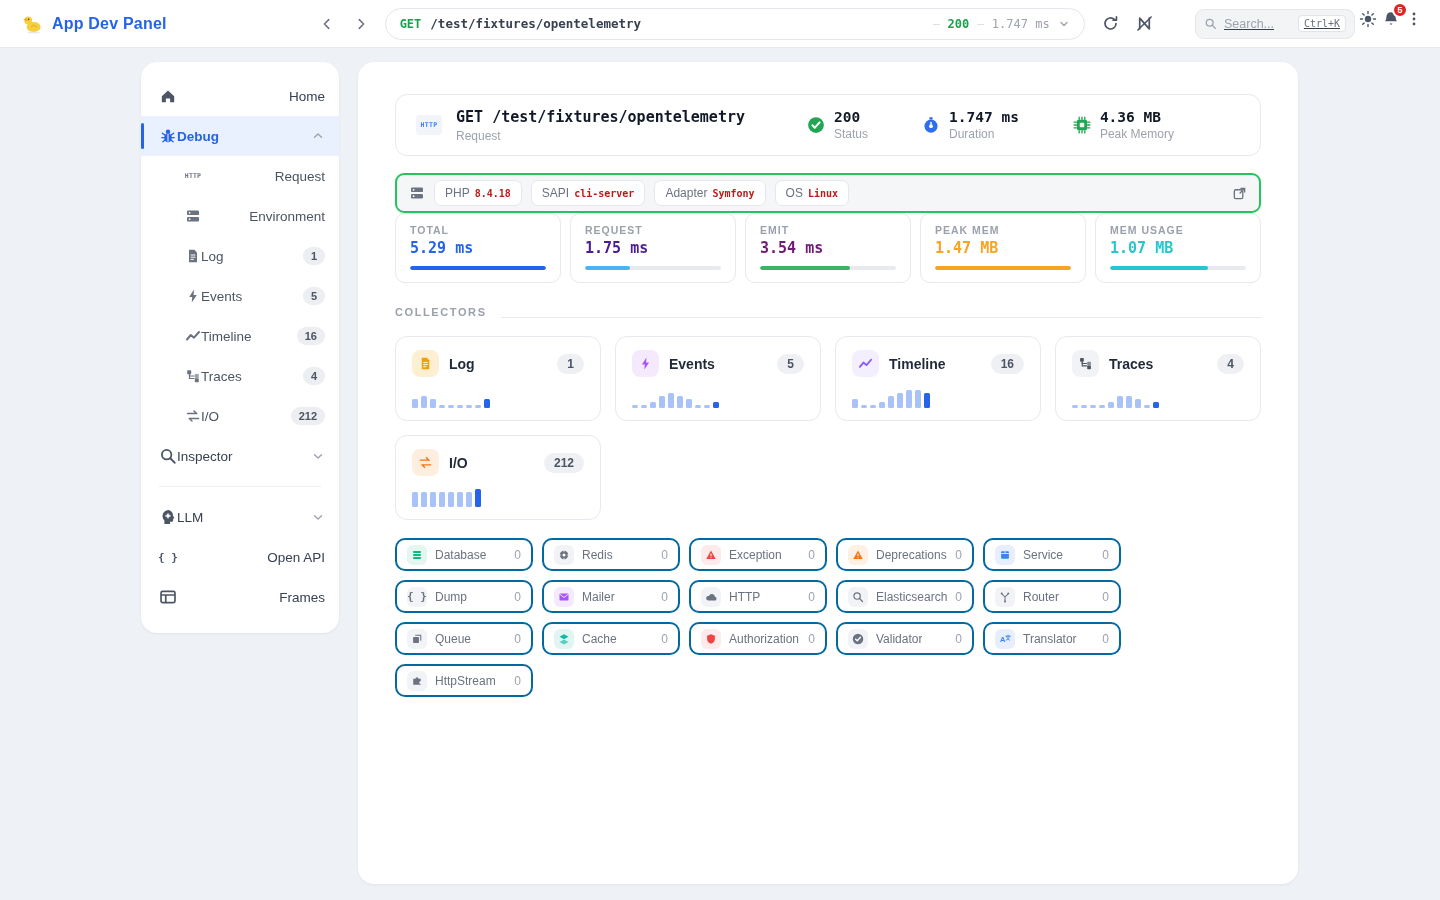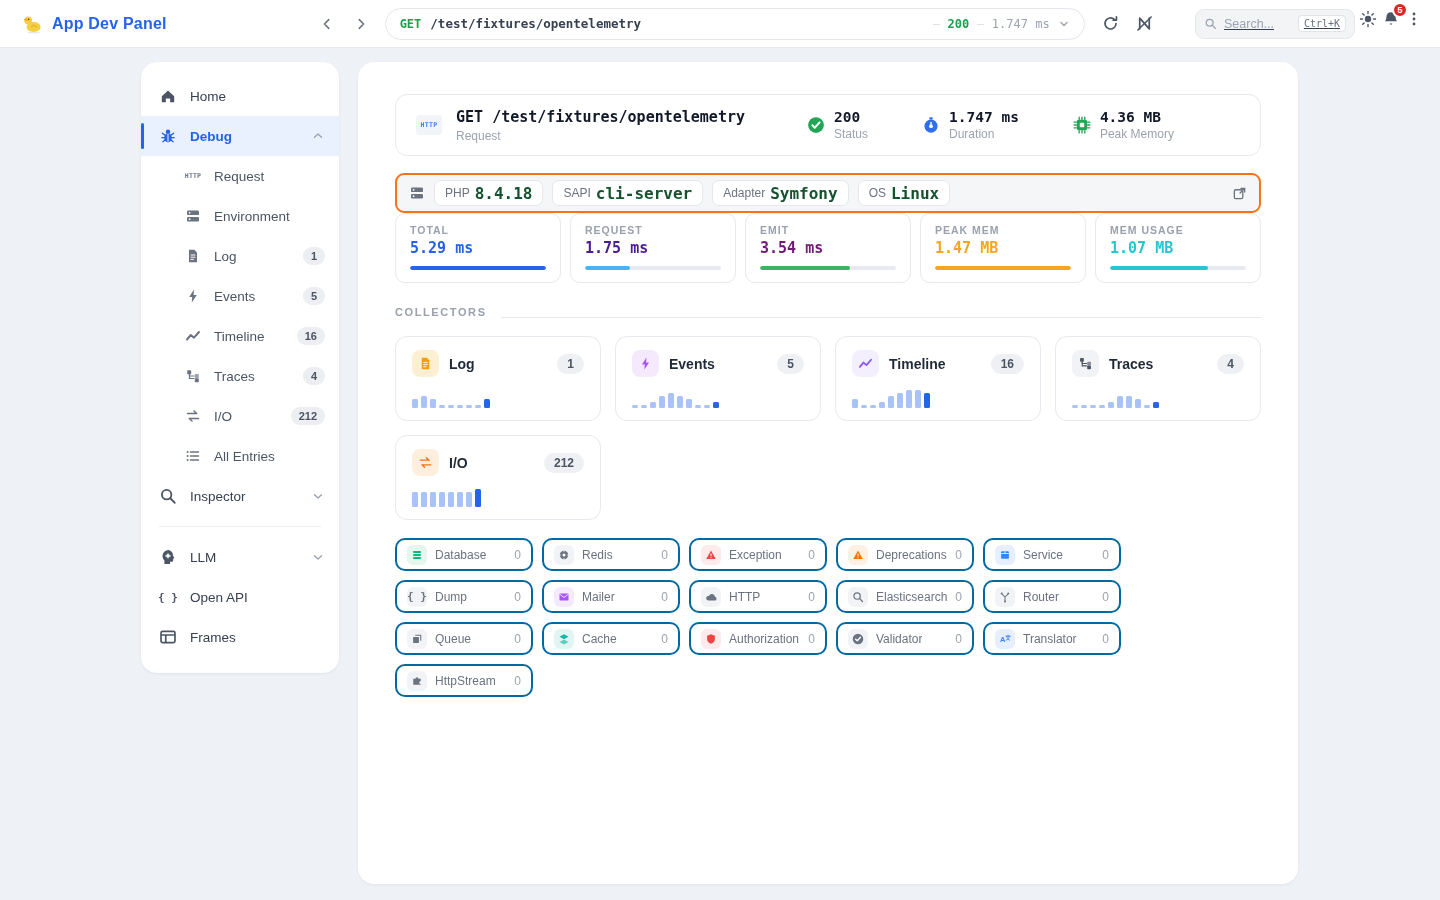--- a/index.html
+++ b/index.html
@@ -31,22 +31,22 @@
   .kbd { margin-left:auto; font-size:10px; color:#6b7280; background:#fff; border:1px solid #e0e3e8;
          border-radius:4px; padding:2px 5px; font-family:"DejaVu Sans Mono", monospace; }
   .bell-wrap { position:relative; }
   .badge-red { position:absolute; top:-7px; right:-7px; min-width:16px; height:16px; border-radius:8px;
                background:#dc2626; color:#fff; font-size:9.5px; font-weight:bold; display:flex;
                align-items:center; justify-content:center; padding:0 3px; border:2px solid #fff; }
 
   
   .sidebar { position:absolute; left:141px; top:62px; width:198px; background:#fff; border-radius:16px;
              box-shadow:0 1px 3px rgba(16,24,40,.06); padding:14px 0 16px; }
-  .sb-item { display:flex; align-items:center; height:40px; padding:0 14px 0 18px; gap:13px;
-             font-size:13.5px; color:#374151; cursor:pointer; position:relative; }
+  .sb-item { display:flex; align-items:center; height:40px; padding:0 14px 0 18px; gap:0;
+             font-size:13.5px; color:#374151; cursor:pointer; position:relative;justify-content:space-between; }
   .sb-item .sb-ic { width:18px; height:18px; flex:0 0 18px; color:#4b5563; display:flex; align-items:center; justify-content:center; }
   .sb-item.sub { padding-left:44px; font-size:13.5px; color:#4b5563; }
   .sb-item.sub .sb-ic { width:16px; height:16px; flex:0 0 16px; color:#6b7280; }
   .sb-item.active { background:#e9f0fe; color:#2563eb; font-weight:bold; }
   .sb-item.active .sb-ic { color:#2563eb; }
   .sb-item.active::before { content:""; position:absolute; left:0; top:7px; bottom:7px; width:3px;
                             border-radius:2px; background:#2563eb; }
   .sb-badge { margin-left:auto; background:#eceef2; color:#4b5563; font-size:11px; font-weight:bold;
               border-radius:999px; padding:3px 8px; min-width:22px; text-align:center; }
   .sb-chev { margin-left:auto; color:#9ca3af; width:14px; height:14px; }
@@ -61,26 +61,26 @@
   .http-mini { width:26px; height:20px; background:#f1f5f9; border-radius:4px; display:flex; align-items:center;
                justify-content:center; font-size:6.5px; font-weight:bold; color:#3b82f6; letter-spacing:.3px; }
   .req-title { font-size:15px; font-weight:bold; color:#111827; }
   .req-sub { font-size:12px; color:#9ca3af; margin-top:3px; }
   .req-stats { display:flex; align-items:center; gap:54px; margin-left:48px; }
   .req-stat { display:flex; align-items:center; gap:9px; }
   .stat-ic { width:18px; height:18px; }
   .stat-value { font-size:14.5px; font-weight:bold; color:#111827; }
   .stat-label { font-size:12px; color:#9ca3af; margin-top:2px; }
 
-  .server-bar { margin-top:17px; height:40px; border:2px solid #f97316; border-radius:9px; background:#f5f6f8;
+  .server-bar { margin-top:17px; height:40px; border:2px solid #22c55e; border-radius:9px; background:#f5f6f8;
                 display:flex; align-items:center; padding:0 12px; gap:9px; }
   .server-ic { width:16px; height:16px; color:#6b7280; }
   .pill { background:#fff; border:1px solid #e5e7eb; border-radius:7px; height:26px; display:flex;
           align-items:center; padding:0 10px; gap:5px; font-size:12px; color:#6b7280; }
-  .pill b { color:#14532d; font-size:16px; font-family:"DejaVu Sans Mono", monospace;text-align:right; }
+  .pill b { color:#b91c1c; font-size:10px; font-family:"DejaVu Sans Mono", monospace;text-align:right; }
   .ext-ic { margin-left:auto; width:15px; height:15px; color:#6b7280; cursor:pointer; }
 
   .metrics { display:grid; grid-template-columns:repeat(5,1fr); gap:9px; }
   .metric { border:1px solid #e7e9ee; border-radius:10px; padding:10px 14px 12px; }
   .metric-label { font-size:10.5px; font-weight:bold; letter-spacing:1px; color:#9aa1ac; }
   .metric-value { font-size:15px; font-weight:bold; margin-top:3px; }
   .metric-track { margin-top:9px; height:4px; border-radius:2px; background:#e8eaef; overflow:hidden; }
   .metric-fill { height:100%; border-radius:2px; }
 
   .section-head { margin-top:23px; display:flex; align-items:flex-end; gap:14px; }
@@ -303,35 +303,20 @@
           <span class="sb-ic">
             <svg viewBox="0 0 16 16" width="100%" height="100%" style="color:currentColor">
               <g stroke="currentColor" stroke-width="1.5" fill="none" stroke-linecap="round" stroke-linejoin="round">
                 <path d="M2.5 5.5h9M9 3l2.7 2.5"></path>
                 <path d="M13.5 10.5h-9M7 13 4.3 10.5"></path>
               </g>
             </svg>
           </span>
           <span>I/O</span>
           <span class="sb-badge">212</span>
-        </div>
-        <div class="sb-item sub">
-          <span class="sb-ic">
-            <svg viewBox="0 0 16 16" width="100%" height="100%" style="color:currentColor">
-              <g stroke="currentColor" stroke-width="1.5" stroke-linecap="round">
-                <path d="M5.5 4h8M5.5 8h8M5.5 12h8"></path>
-              </g>
-              <g fill="currentColor">
-                <circle cx="2.6" cy="4" r="1"></circle>
-                <circle cx="2.6" cy="8" r="1"></circle>
-                <circle cx="2.6" cy="12" r="1"></circle>
-              </g>
-            </svg>
-          </span>
-          <span>All Entries</span>
         </div>
         <div class="sb-item">
           <span class="sb-ic">
             <svg viewBox="0 0 16 16" width="100%" height="100%" style="color:currentColor">
               <circle cx="6.8" cy="6.8" r="4.2" stroke="currentColor" stroke-width="1.6" fill="none"></circle>
               <path d="M10 10l4 4" stroke="currentColor" stroke-width="1.6" stroke-linecap="round"></path>
             </svg>
           </span>
           <span>Inspector</span>
           <span class="sb-chev">

